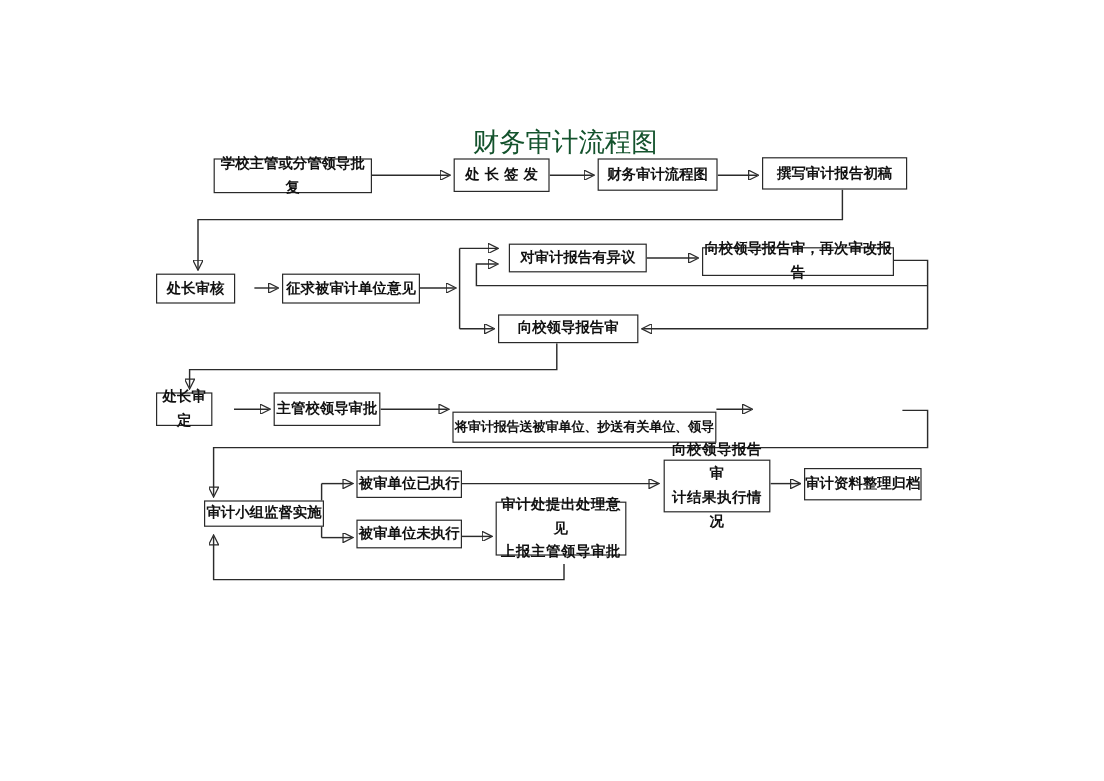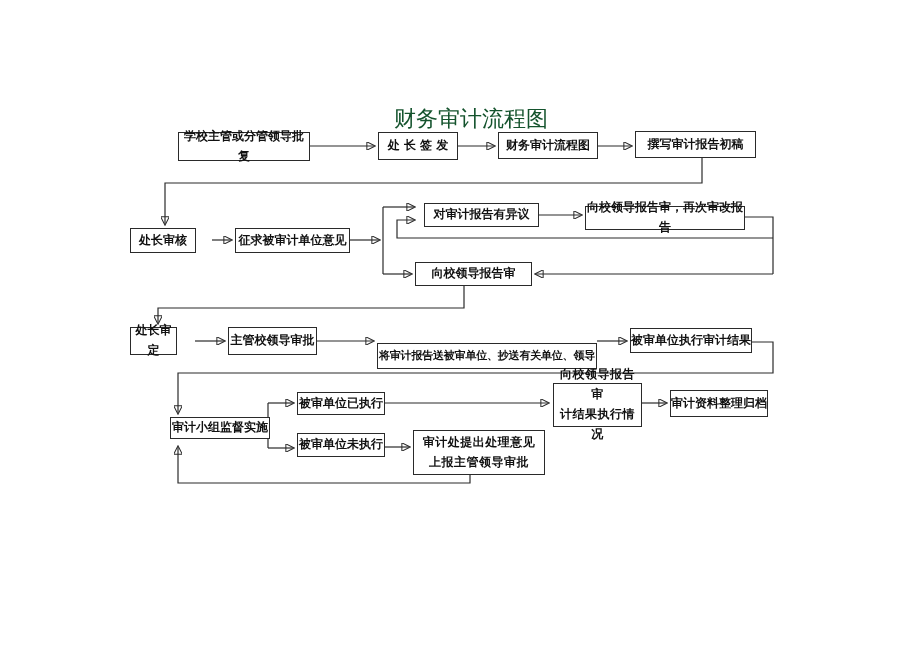--- a/index.html
+++ b/index.html
@@ -120,29 +120,28 @@
   <div class="node" style="left:585px; top:206px; width:160px; height:24px;">向校领导报告审，再次审改报告</div>
 
   <div class="node" style="left:415px; top:262px; width:117px; height:24px;">向校领导报告审</div>
 
   <div class="node" style="left:130px; top:327px; width:47px; height:28px;">处长审定</div>
 
   <div class="node" style="left:228px; top:327px; width:89px; height:28px;">主管校领导审批</div>
 
   <div class="node small-text" style="left:377px; top:343px; width:220px; height:26px;">将审计报告送被审单位、抄送有关单位、领导</div>
 
-  <div class="node" style="left:630px; top:328px; width:122px; height:25px;">被审单位执行审计结果</div>
 
   <div class="node" style="left:130px; top:417px; width:100px; height:22px;margin-left:40px;">审计小组监督实施</div>
 
   <div class="node" style="left:297px; top:392px; width:88px; height:23px;">被审单位已执行</div>
 
   <div class="node" style="left:297px; top:433px; width:88px; height:24px;">被审单位未执行</div>
 
-  <div class="node spaced" style="left:413px; top:430px; width:132px; height:45px;">审计处提出处理意见
+  <div class="node spaced" style="left:413px; top:418px; width:109px; height:45px;">审计处提出处理意见
 上报主管领导审批</div>
 
   <div class="node spaced" style="left:553px; top:383px; width:89px; height:44px;">向校领导报告审
 计结果执行情况</div>
 
   <div class="node" style="left:670px; top:390px; width:98px; height:27px;">审计资料整理归档</div>
 
 </div>
 
 </body></html>

